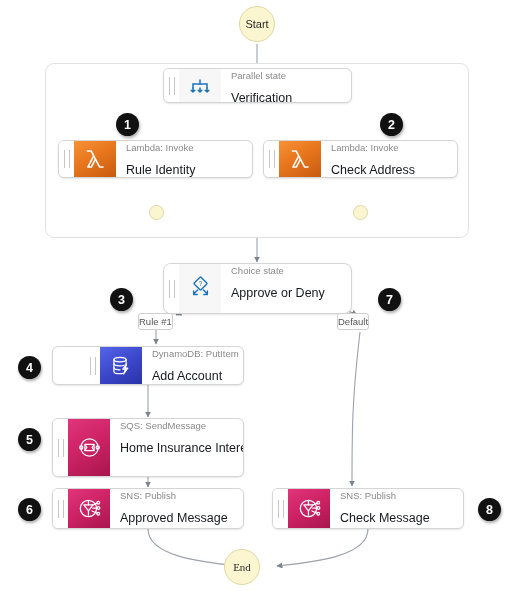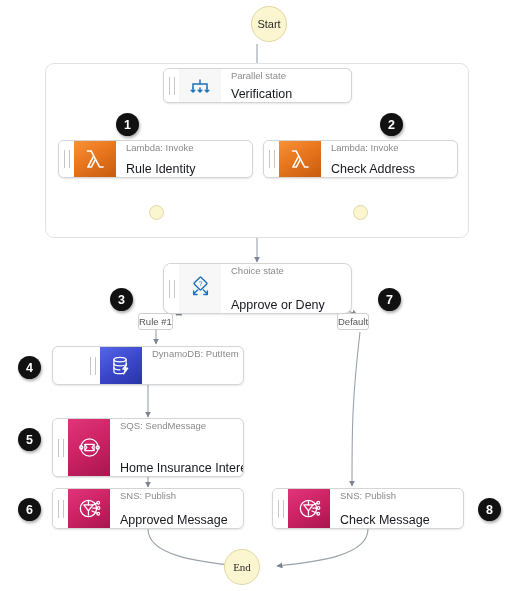--- a/index.html
+++ b/index.html
@@ -84,23 +84,24 @@
     width: 42px;
     flex: 0 0 auto;
     display: flex;
     align-items: center;
     justify-content: center;
   }
   .node .labels {
     flex: 1 1 auto;
     display: flex;
     flex-direction: column;
-    justify-content: space-between;
+    justify-content: flex-start;
     padding-left: 10px;
     min-width: 0;
+    gap: 8px;
   }
   .node .kind {
     font-size: 9.5px;
     color: #8a8a8a;
     line-height: 13px;
     white-space: nowrap;
   }
   .node .title {
     font-size: 12.5px;
     color: #16191f;
@@ -174,21 +175,21 @@
       <path d="M 148 385 L 148 417"></path>
 
       <path d="M 148 460 L 148 487"></path>
 
       <path d="M 148 529 C 148 556 200 562 239 566"></path>
 
       <path d="M 368 529 C 368 556 316 562 277 566"></path>
     </g>
   </svg>
 
-  <div class="terminal big" style="left:251px; top:6px;">
+  <div class="terminal big" style="left:239px; top:6px;">
     <span>Start</span>
   </div>
 
   <div class="group-box" style="left:45px; top:63px; width:424px; height:175px;"></div>
 
   <div class="node plain" style="left:163px; top:68px; width:189px; height:35px;">
     <span class="grip">
         <i></i>
       </span>
     <span class="badge-icon">
@@ -276,20 +277,21 @@
         <ellipse cx="11" cy="5.6" rx="6.1" ry="2.3"></ellipse>
         <path d="M4.9 5.6 V17.4 C4.9 18.7 7.6 19.7 11 19.7 C12.1 19.7 13.1 19.6 14 19.45"></path>
         <path d="M17.1 5.6 V11.2"></path>
         <path d="M4.9 9.5 C4.9 10.8 7.6 11.8 11 11.8 C12.6 11.8 14.1 11.6 15.2 11.25"></path>
         <path d="M4.9 13.5 C4.9 14.8 7.6 15.8 11 15.8"></path>
         <path d="M17.6 10 L13.8 15.2 H16.5 L14.6 19.9 L18.8 14.2 H16.1 Z"></path>
       </svg>
     </span>
     <span class="labels">
       <span class="kind">DynamoDB: PutItem</span>
+      <span class="title">Add Account</span>
     </span>
   </div>
   <div class="marker" style="left:18px; top:356px;">4</div>
 
   <div class="node" style="left:52px; top:418px; width:192px; height:59px;">
     <span class="grip">
         <i></i>
       </span>
     <span class="badge-icon" style="background:linear-gradient(150deg,#E0357A 0%,#CC2264 50%,#A8154F 100%); align-self:stretch;">
       <svg width="25" height="25" viewBox="0 0 24 24" fill="none" stroke="#ffffff" stroke-width="1.2" stroke-linecap="round" stroke-linejoin="round">

